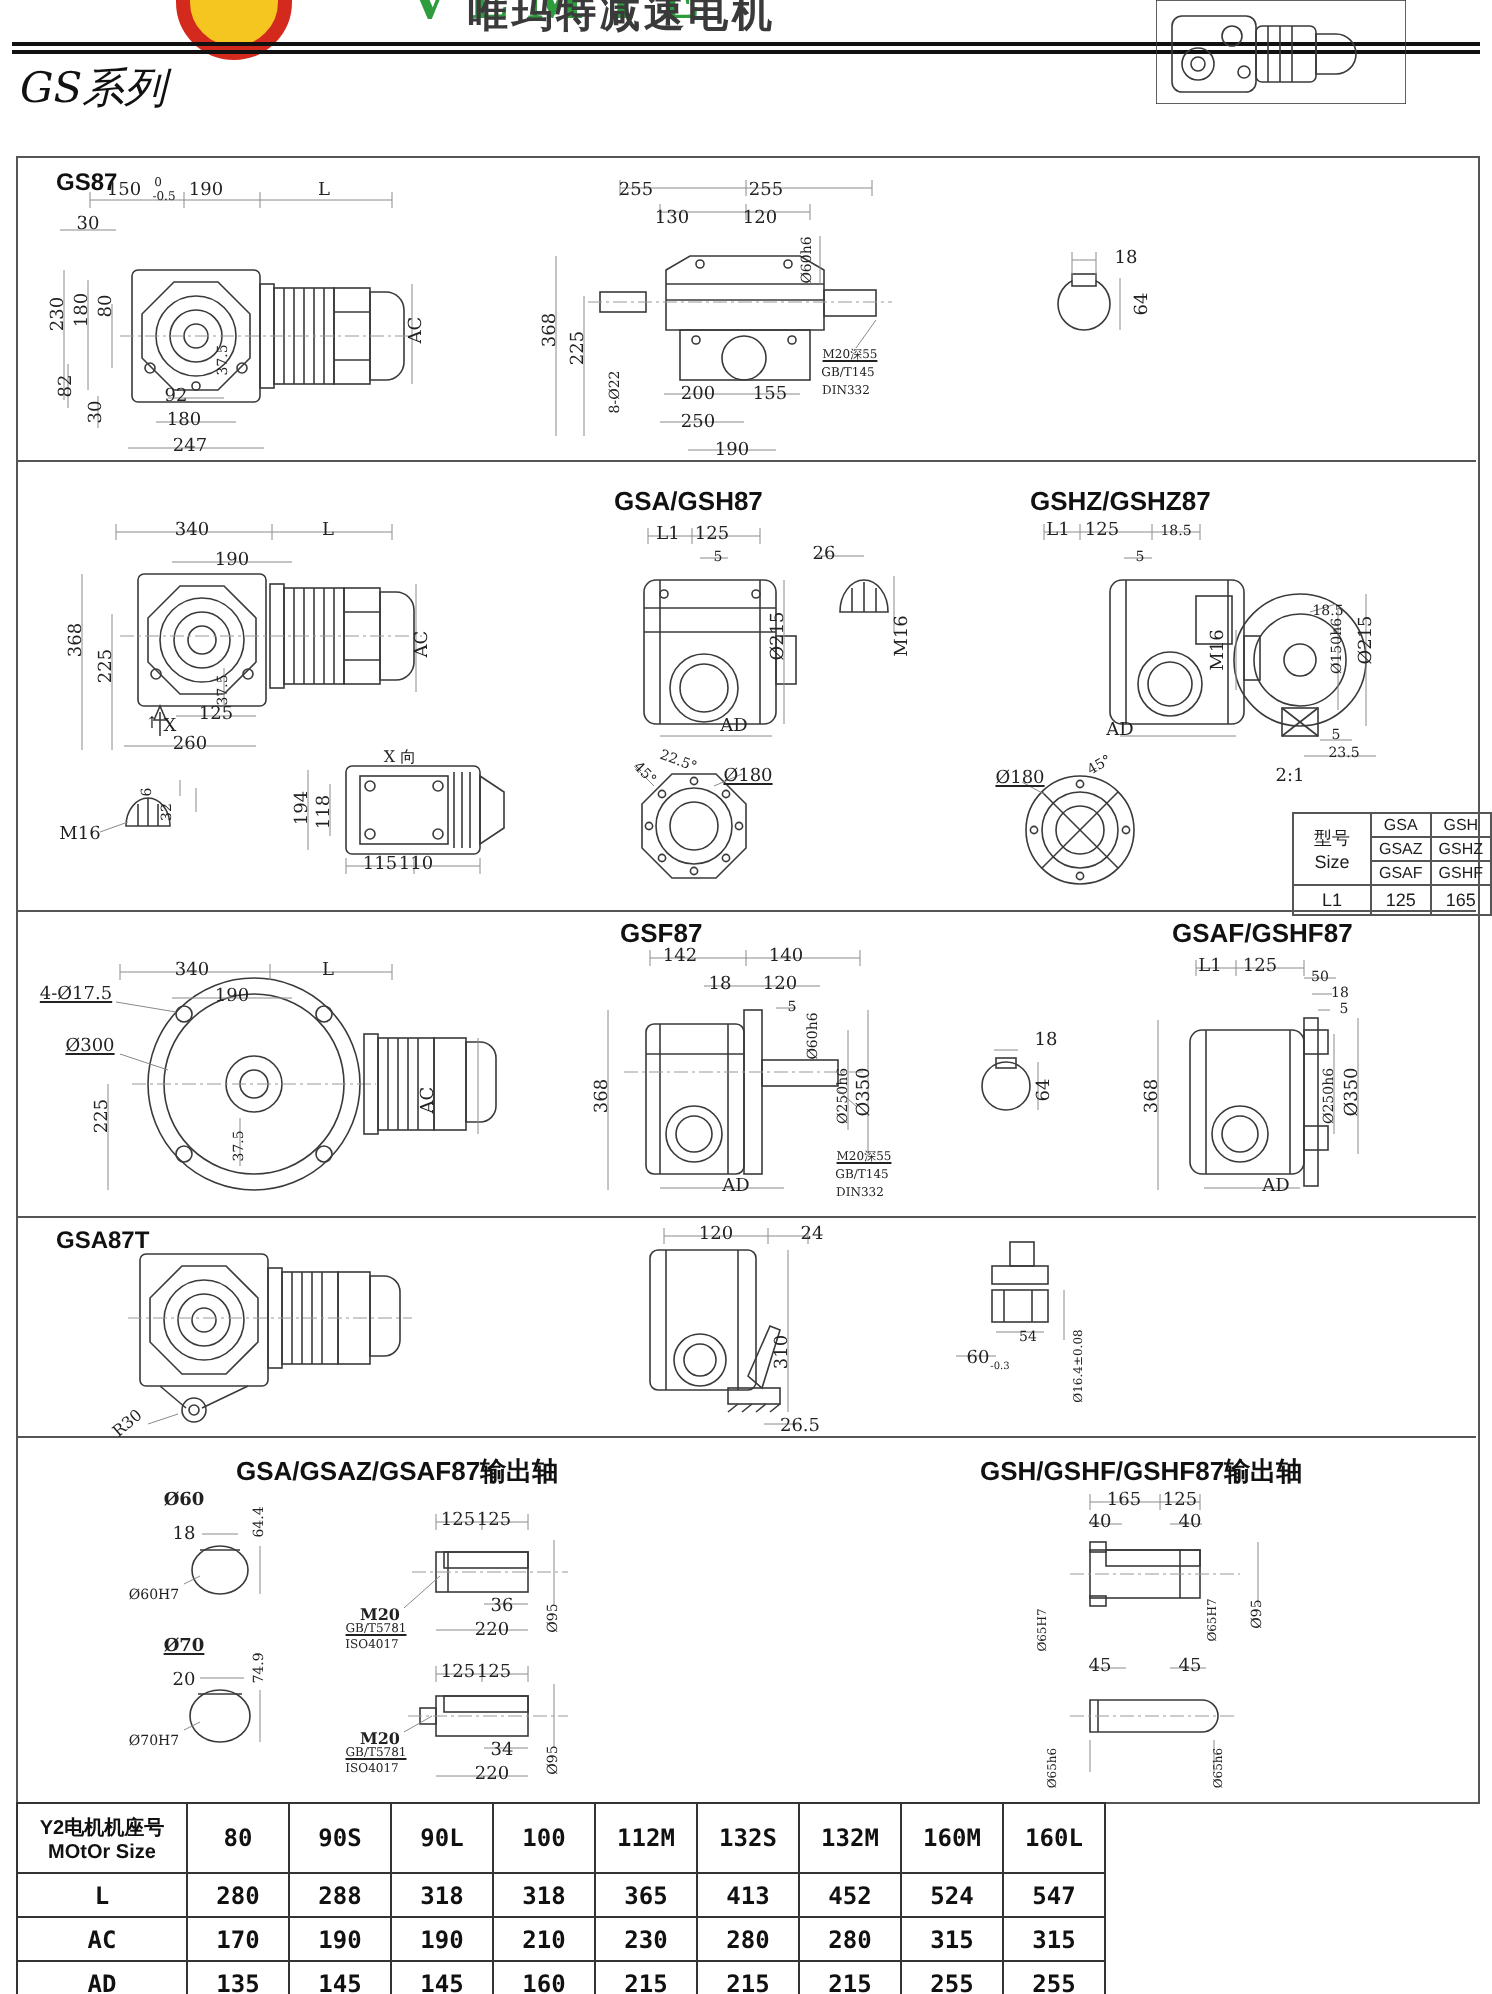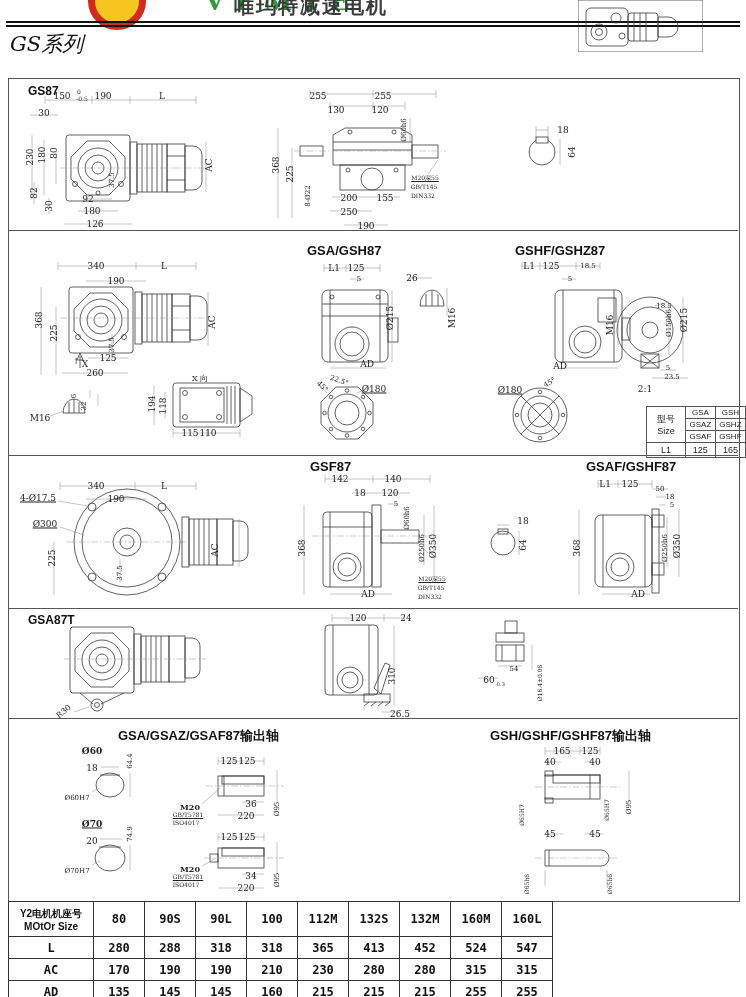--- a/index.html
+++ b/index.html
@@ -543,21 +543,21 @@
       <path d="M545,132 h56 a8,8 0 0 1 0,16 h-56 z"></path>
       <line x1="549" y1="132" x2="549" y2="148"></line>
       <line class="cl" x1="535" y1="140" x2="618" y2="140"></line>
       <line class="dl" x1="545" y1="152" x2="545" y2="168"></line>
         <line class="dl" x1="607" y1="152" x2="607" y2="168"></line>
     </g>
   </svg>
 
   <div class="dtitle" style="left:28px;top:84px;font-size:12px">GS87</div>
   <div class="dtitle" style="left:307px;top:243px">GSA/GSH87</div>
-  <div class="dtitle" style="left:515px;top:243px">GSHF/GSHZ87</div>
+  <div class="dtitle" style="left:515px;top:243px">GSHZ/GSHZ87</div>
   <div class="dtitle" style="left:310px;top:459px">GSF87</div>
   <div class="dtitle" style="left:586px;top:459px">GSAF/GSHF87</div>
   <div class="dtitle" style="left:28px;top:613px;font-size:12px">GSA87T</div>
   <div class="dtitle" style="left:118px;top:727px">GSA/GSAZ/GSAF87输出轴</div>
   <div class="dtitle" style="left:490px;top:727px">GSH/GSHF/GSHF87输出轴</div>
 
   <div class="dimlayer">
       <span class="dim" style="left: 62px; top: 96px; transform: translate(-50%, -50%);">150</span>
       <span class="dim" style="left: 79px; top: 92px; font-size: 6px; transform: translate(-50%, -50%);">0</span>
       <span class="dim" style="left: 82px; top: 99px; font-size: 6px; transform: translate(-50%, -50%);">-0.5</span>
@@ -565,21 +565,21 @@
       <span class="dim" style="left: 162px; top: 96px; transform: translate(-50%, -50%);">L</span>
       <span class="dim" style="left: 44px; top: 113px; transform: translate(-50%, -50%);">30</span>
       <span class="dim" style="left: 30px; top: 157px; transform: translate(-50%, -50%) rotate(-90deg);">230</span>
       <span class="dim" style="left: 42px; top: 155px; transform: translate(-50%, -50%) rotate(-90deg);">180</span>
       <span class="dim" style="left: 54px; top: 153px; transform: translate(-50%, -50%) rotate(-90deg);">80</span>
       <span class="dim" style="left: 34px; top: 193px; transform: translate(-50%, -50%) rotate(-90deg);">82</span>
       <span class="dim" style="left: 49px; top: 206px; transform: translate(-50%, -50%) rotate(-90deg);">30</span>
       <span class="dim" style="left: 112px; top: 180px; font-size: 7px; transform: translate(-50%, -50%) rotate(-90deg);">37.5</span>
       <span class="dim" style="left: 88px; top: 199px; transform: translate(-50%, -50%);">92</span>
       <span class="dim" style="left: 92px; top: 211px; transform: translate(-50%, -50%);">180</span>
-      <span class="dim" style="left: 95px; top: 224px; transform: translate(-50%, -50%);">126</span>
+      <span class="dim" style="left: 95px; top: 224px; transform: translate(-50%, -50%);">247</span>
       <span class="dim" style="left: 209px; top: 165px; transform: translate(-50%, -50%) rotate(-90deg);">AC</span>
       <span class="dim" style="left: 318px; top: 96px; transform: translate(-50%, -50%);">255</span>
       <span class="dim" style="left: 383px; top: 96px; transform: translate(-50%, -50%);">255</span>
       <span class="dim" style="left: 336px; top: 110px; transform: translate(-50%, -50%);">130</span>
       <span class="dim" style="left: 380px; top: 110px; transform: translate(-50%, -50%);">120</span>
       <span class="dim" style="left: 404px; top: 130px; font-size: 7px; transform: translate(-50%, -50%) rotate(-90deg);">Ø60h6</span>
       <span class="dim" style="left: 276px; top: 165px; transform: translate(-50%, -50%) rotate(-90deg);">368</span>
       <span class="dim" style="left: 290px; top: 174px; transform: translate(-50%, -50%) rotate(-90deg);">225</span>
       <span class="dim" style="left: 308px; top: 196px; font-size: 7px; transform: translate(-50%, -50%) rotate(-90deg);">8-Ø22</span>
       <span class="dim" style="left: 349px; top: 198px; transform: translate(-50%, -50%);">200</span>

